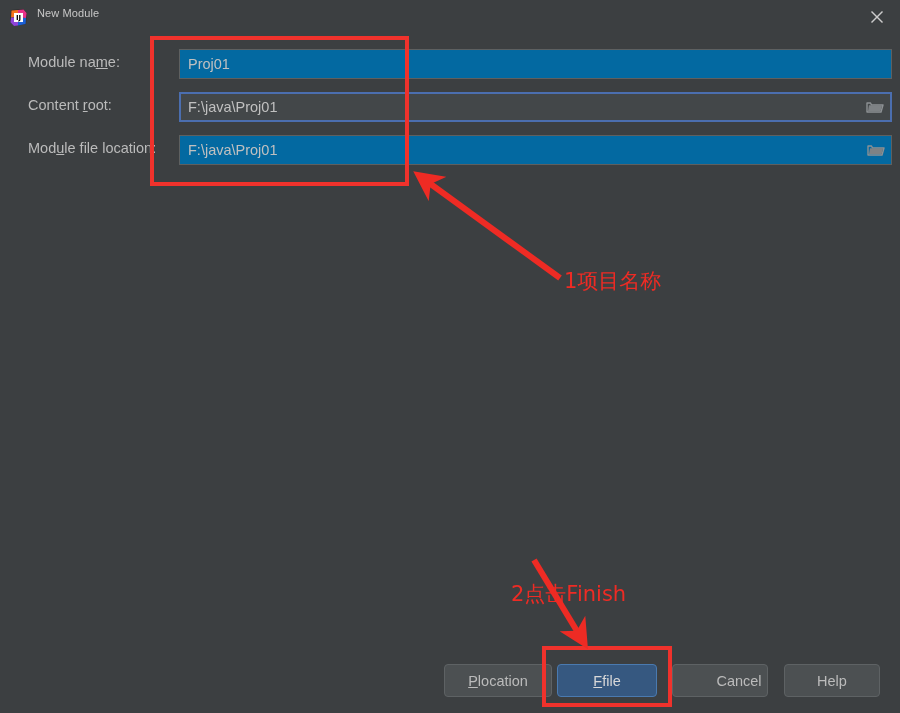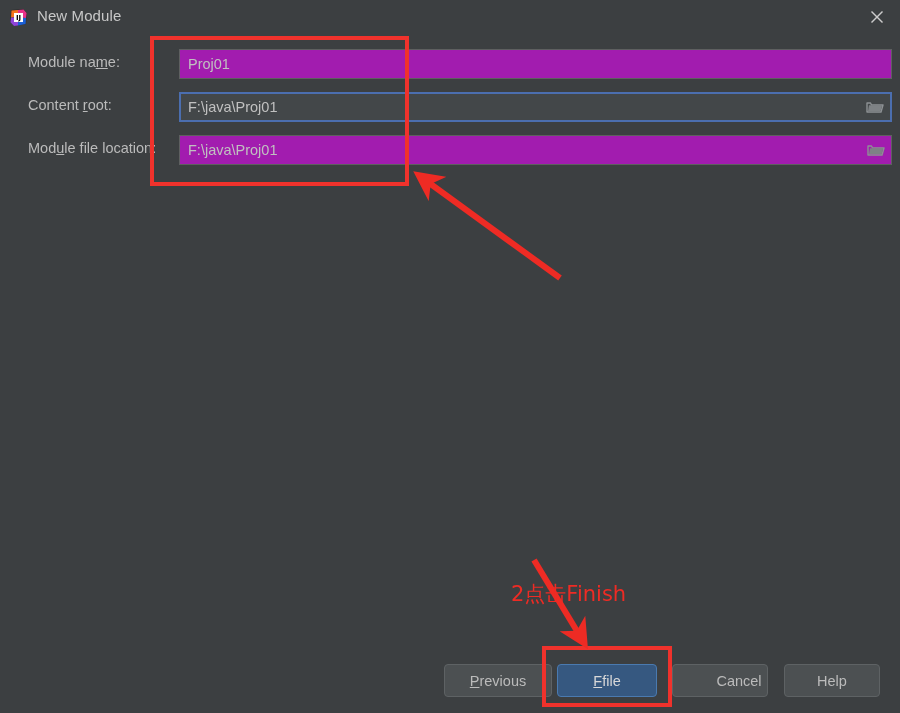--- a/index.html
+++ b/index.html
@@ -26,21 +26,21 @@
     text-decoration: underline;
   }
   #app-icon {
     position: absolute;
     left: 9px; top: 8px;
     width: 19px; height: 19px;
   }
   #title-text {
     position: absolute;
     left: 37px; top: 7px;
-    font-size: 15px;
+    font-size: 11px;
     color: #c8c8c8;
     letter-spacing: 0.1px;
     text-align: center;
   }
   #close-btn {
     position: absolute;
     right: 0px; top: 0px;
     width: 46px; height: 34px;
     display: flex;
     align-items: center;
@@ -70,21 +70,21 @@
     position: absolute;
     left: 167px;
     top: 0px;
     width: 713px;
     height: 30px;
     box-sizing: border-box;
     background: #45494a;
   }
   .field-wrap.plain {
     border: 1px solid #5e6060;
-    background: #a21caf;
+    background: #0369a1;
   }
   .field-wrap.focused {
     border: 2px solid #4b6eaf;
     background: #434749;
   }
   .field-text {
     position: absolute;
     left: 8px;
     top: 50%;
     transform: translateY(-50%);
@@ -213,21 +213,21 @@
         <path d="M1 4 L1 13 L15 13 L17 6 L5.5 6 L4.5 4 Z" fill="none" stroke="#8d9194" stroke-width="1.4" stroke-linejoin="round"></path>
         <path d="M3 6.2 L16.2 6.2 L14.6 12 L2 12 Z" fill="#7e8285"></path>
       </svg>
     </div>
   </div>
 </div>
 
 <button class="dlg-btn" id="btn-previous">
     <span></span>
     <u>P</u>
-    <span>revious</span>
+    <span>location</span>
   </button>
 
 <button class="dlg-btn primary" id="btn-finish">
     <span></span>
     <u>F</u>
     <span>file</span>
   </button>
 
 <button class="dlg-btn" id="btn-cancel">
     <span>Cancel</span>
@@ -254,14 +254,15 @@
       <marker id="arrowhead2" markerWidth="5" markerHeight="5" refX="3.4" refY="2.5" orient="auto">
         <polygon points="0,0 5,2.5 0,5 1.4,2.5" fill="#ee2b24"></polygon>
       </marker>
     </defs>
 
     <line x1="560" y1="278" x2="421" y2="177" stroke="#ee2b24" stroke-width="6" marker-end="url(#arrowhead1)"></line>
 
     <line x1="534" y1="560" x2="583" y2="641" stroke="#ee2b24" stroke-width="6" marker-end="url(#arrowhead2)"></line>
   </svg>
 
+  <div class="anno-text" id="anno-text-1">1项目名称</div>
   <div class="anno-text" id="anno-text-2">2点击Finish</div>
 </div>
 
 </body></html>

